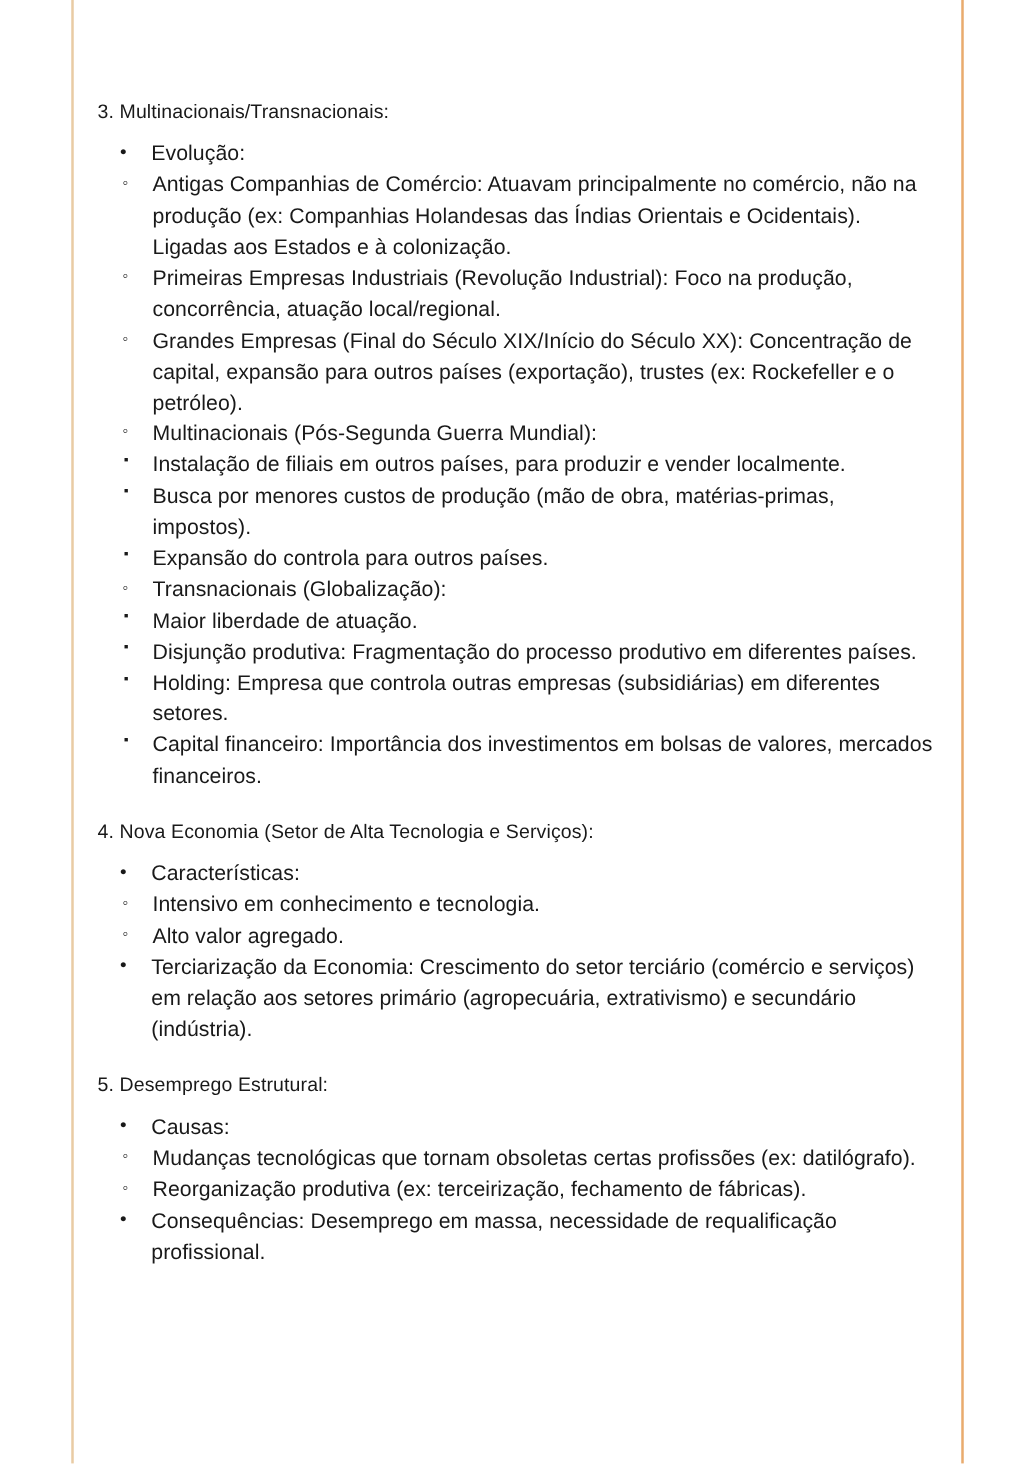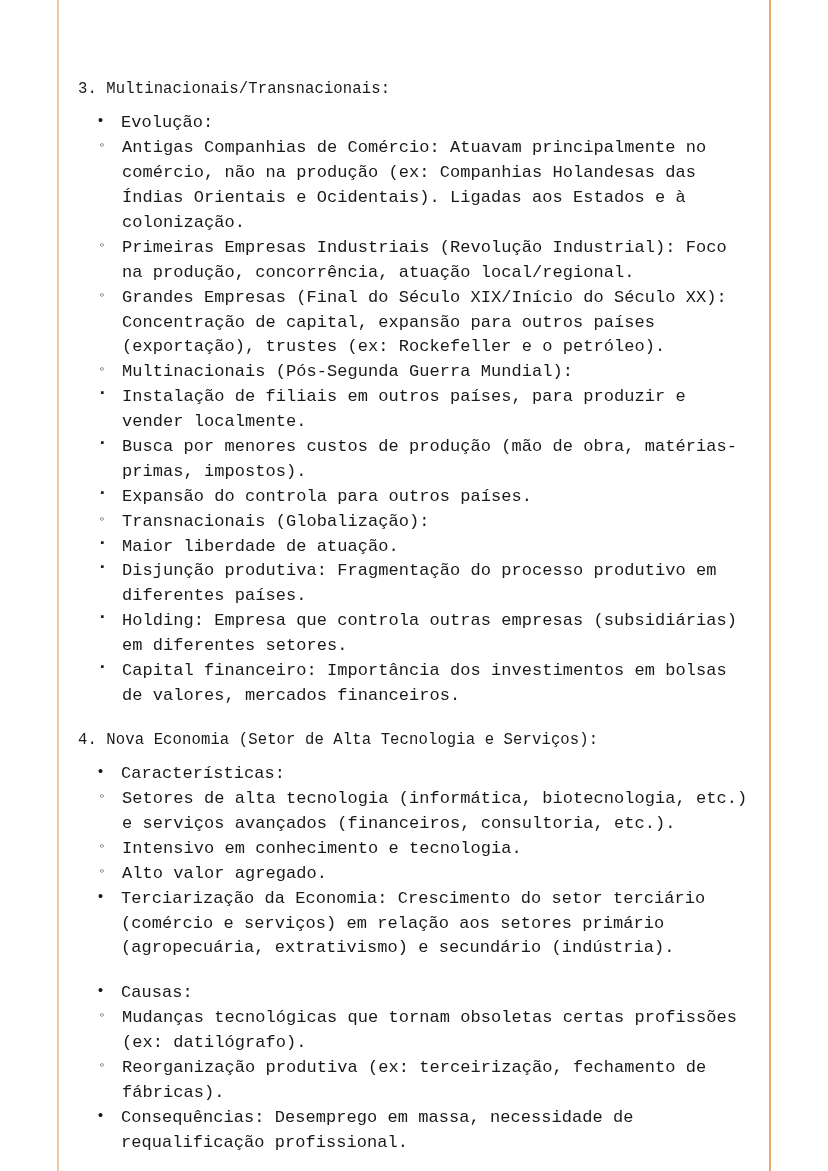--- a/index.html
+++ b/index.html
@@ -9,21 +9,21 @@
     background: #ffffff;
   }
 
   .page {
     position: relative;
     width: 828px;
     height: 1171px;
     background: #ffffff;
     overflow: hidden;
     box-sizing: border-box;
-    font-family: Liberation Mono, monospace;
+    font-family: Liberation Sans, sans-serif;
     color: #191919;
   }
 
   
   .margin-rule {
     position: absolute;
     top: 0;
     bottom: 0;
     width: 2px;
   }
@@ -193,39 +193,36 @@
         <p class="section-heading">4. Nova Economia (Setor de Alta Tecnologia e Serviços):</p>
         <ul class="lvl1">
           <li class="item">
             <span class="marker"></span>
             <span class="item-text">Características:</span>
           </li>
           <li>
             <ul class="lvl2">
               <li class="item">
                 <span class="marker"></span>
-                <span class="item-text">Setores de alta tecnologia (informática, biotecnologia, etc.) e serviços avançados (financeiros, consultoria, etc.).</span>
-              </li>
-              <li class="item">
-                <span class="marker"></span>
                 <span class="item-text">Intensivo em conhecimento e tecnologia.</span>
               </li>
               <li class="item">
                 <span class="marker"></span>
                 <span class="item-text">Alto valor agregado.</span>
               </li>
             </ul>
           </li>
           <li class="item">
             <span class="marker"></span>
             <span class="item-text">Terciarização da Economia: Crescimento do setor terciário (comércio e serviços) em relação aos setores primário (agropecuária, extrativismo) e secundário (indústria).</span>
           </li>
         </ul>
       </div>
       <div class="block">
+        <p class="section-heading">5. Desemprego Estrutural:</p>
         <ul class="lvl1">
           <li class="item">
             <span class="marker"></span>
             <span class="item-text">Causas:</span>
           </li>
           <li>
             <ul class="lvl2">
               <li class="item">
                 <span class="marker"></span>
                 <span class="item-text">Mudanças tecnológicas que tornam obsoletas certas profissões (ex: datilógrafo).</span>

